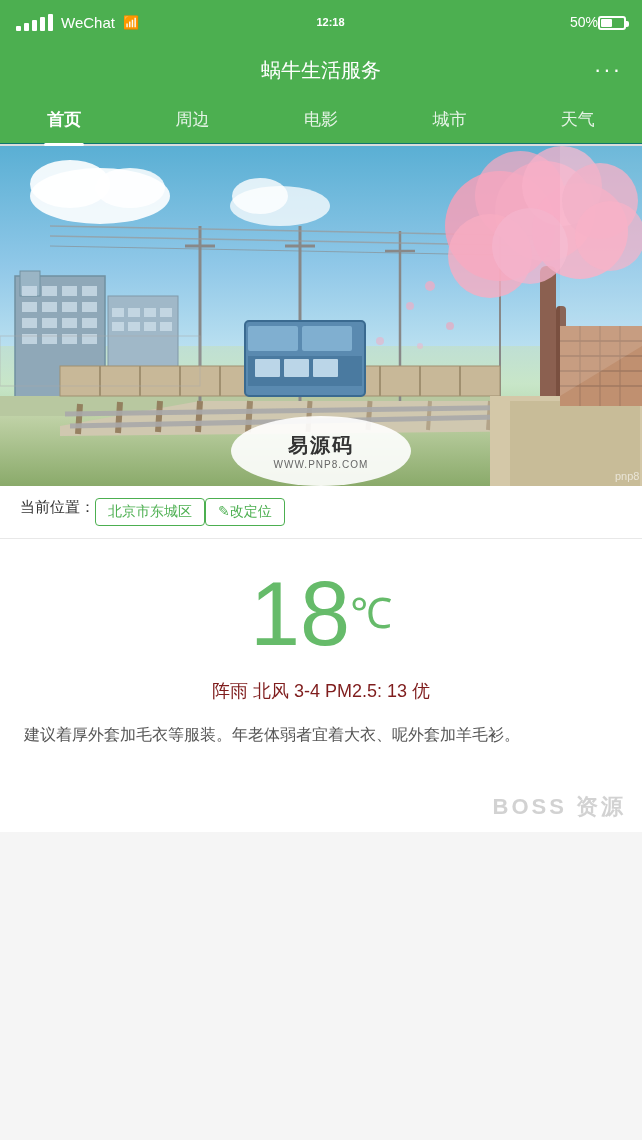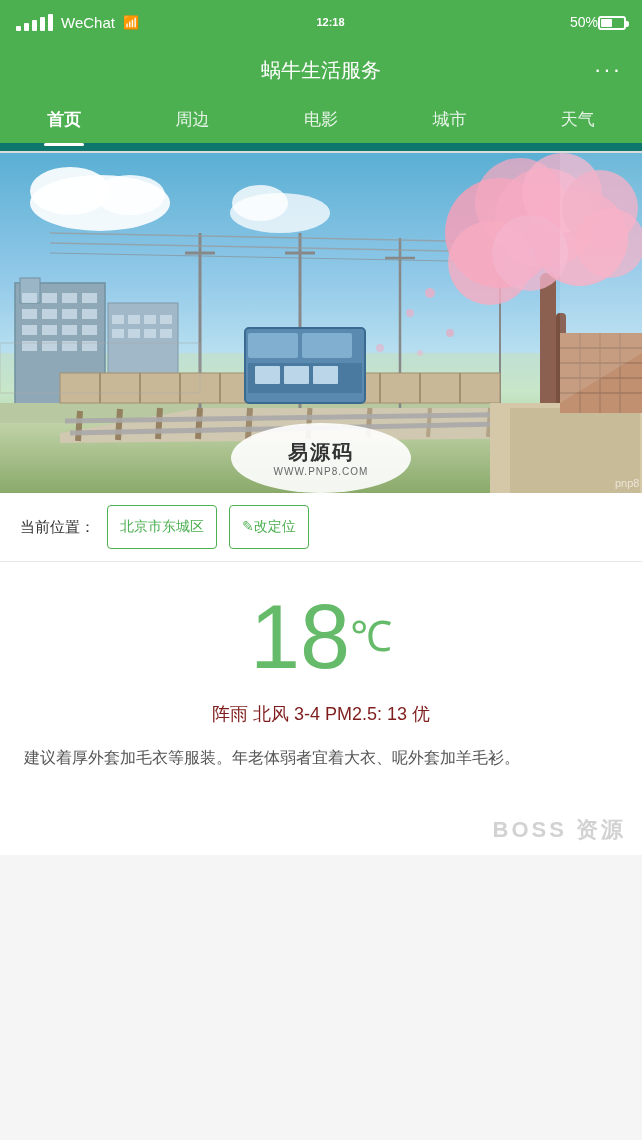--- a/index.html
+++ b/index.html
@@ -81,21 +81,21 @@
       color: white;
       font-size: 22px;
       letter-spacing: 2px;
       cursor: pointer;
     }
 
     
     .nav-tabs {
       background: #4caf50;
       display: flex;
-      border-bottom: 8px solid #0f766e;
+      border-bottom: 1px solid #0f766e;
     }
     .nav-tab {
       flex: 1;
       text-align: center;
       color: rgba(255,255,255,0.85);
       font-size: 17px;
       padding: 12px 0;
       cursor: pointer;
       position: relative;
     }
@@ -183,33 +183,33 @@
       font-size: 10px;
       color: #666;
       letter-spacing: 1px;
     }
 
     
     .location-bar {
       background: white;
       padding: 12px 20px;
       display: flex;
-      align-items: center;
-      gap: 12px;
+      align-items: flex-start;
+      gap: 0;
       border-bottom: 1px solid #e8e8e8;
     }
     .location-label {
       color: #333;
       font-size: 15px;
       white-space: nowrap;
     }
     .location-btn {
       border: 1.5px solid #4caf50;
       border-radius: 4px;
-      padding: 12px 12px;
+      padding: 4px 12px;
       color: #4caf50;
       font-size: 14px;
       cursor: pointer;
       background: white;
     }
 
     
     .weather-card {
       background: white;
       margin: 0;

